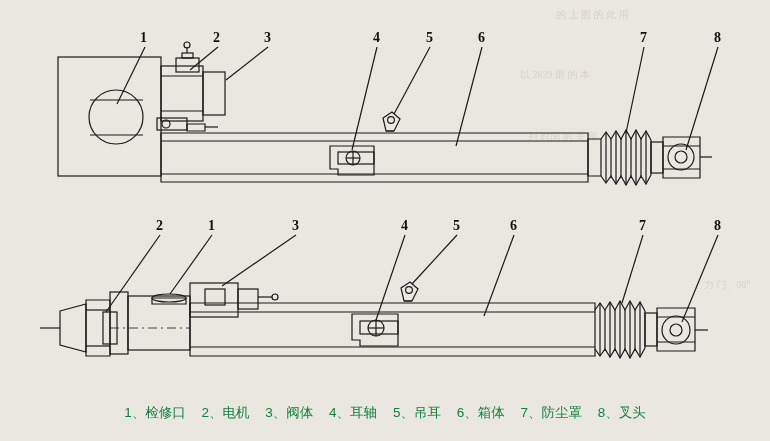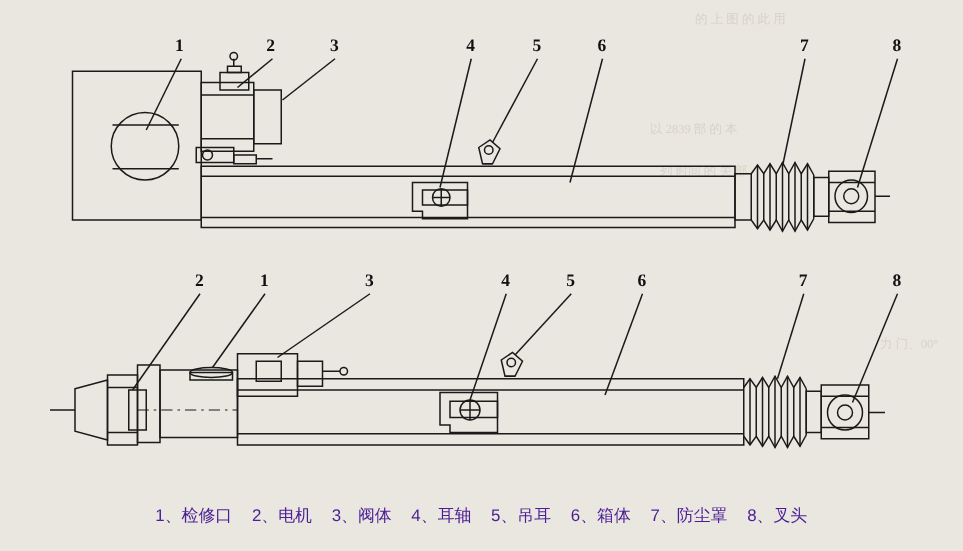--- a/index.html
+++ b/index.html
@@ -21,42 +21,42 @@
     color:#111;
     line-height:1;
     white-space:nowrap;
   }
   .legend{
     position:absolute;
     left:0;top:404px;width:770px;
     text-align:center;
     font-size:13.5px;
     font-family:"Liberation Sans", sans-serif;
-    color:#4c1d95;
+    color:#15803d;
     letter-spacing:0px;
   }
   .legend span{margin:0 6px;white-space:nowrap;}
   .ghost{
     position:absolute;
     color:#d8d2c6;
     font-family:"Liberation Serif", serif;
     font-size:10px;
     white-space:nowrap;
     user-select:none;
   }
 </style>
 </head>
 <body>
 
 <div id="stage">
 
   <div class="ghost" style="left:556px;top:8px;">的 上 图 的 此 用</div>
-  <div class="ghost" style="left:520px;top:96px;">以 2839 部 的 本</div>
+  <div class="ghost" style="left:520px;top:68px;">以 2839 部 的 本</div>
   <div class="ghost" style="left:528px;top:130px;">列 时间 的 关 部</div>
-  <div class="ghost" style="left:704px;top:268px;text-align:center;">力 门、00°</div>
+  <div class="ghost" style="left:704px;top:278px;text-align:center;">力 门、00°</div>
 
   <svg class="diagram" viewBox="0 0 770 441">
     <g fill="none" stroke="#1a1a1a" stroke-width="1.2" stroke-linejoin="miter" stroke-linecap="butt">
 
       <rect x="58" y="57" width="103" height="119"></rect>
 
       <circle cx="116" cy="117" r="27"></circle>
       <line x1="90" y1="100" x2="143" y2="100"></line>
       <line x1="90" y1="135" x2="143" y2="135"></line>
 

